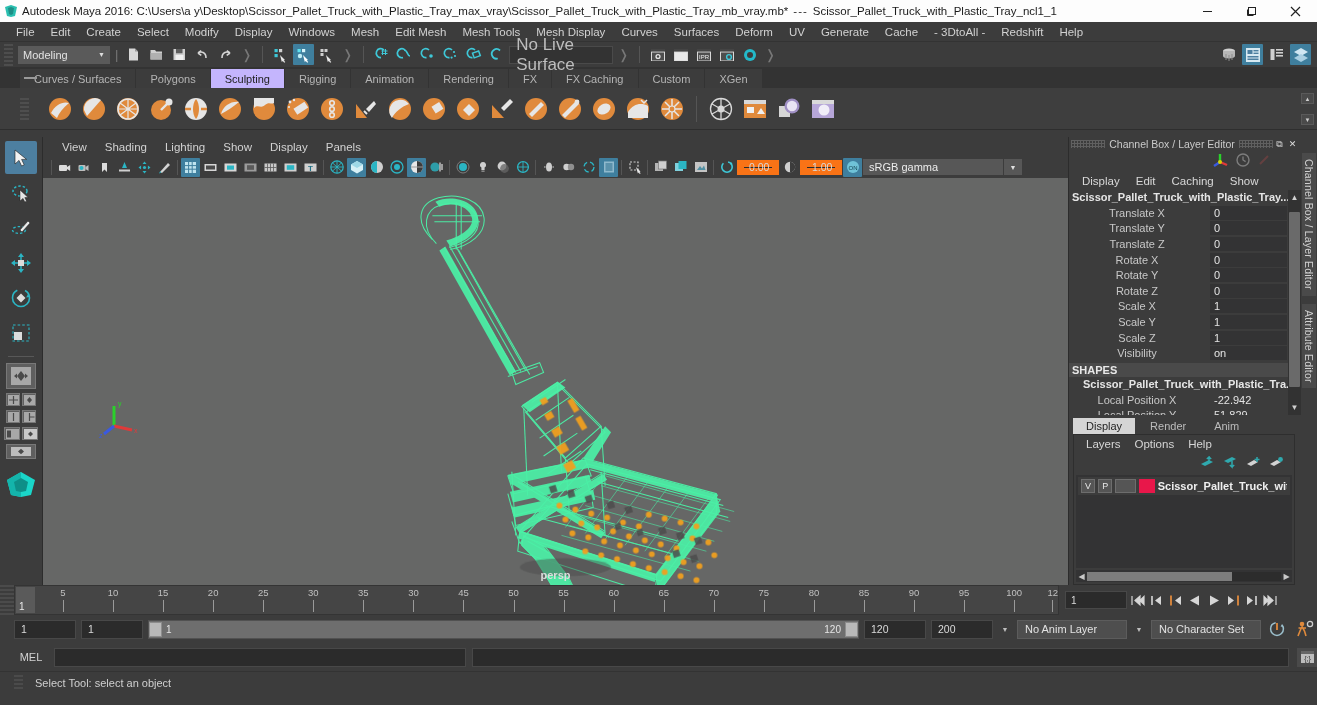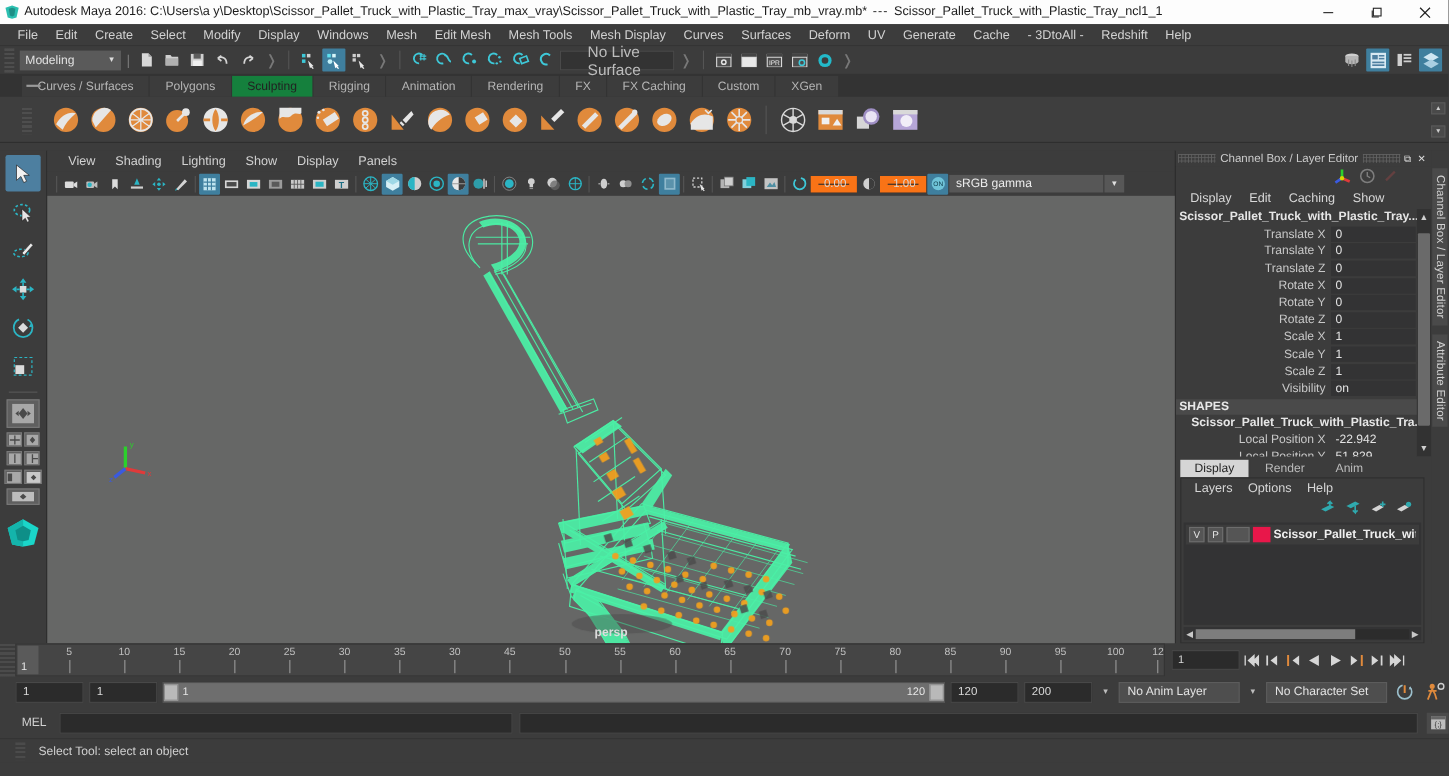--- a/index.html
+++ b/index.html
@@ -38,29 +38,29 @@
   .mode-select{ width:92px; height:18px; background:#5a5a5a; border:none; color:#e2e2e2;
                 font-size:11px; padding-left:5px; display:flex; align-items:center;
                 justify-content:space-between; position:relative;}
   .mode-select .cv{ font-size:7px; color:#ddd; padding-right:5px }
   .vsep{ width:1px; height:17px; background:#555; margin:0 5px; }
   .paren{ color:#787878; font-size:13px; padding:0 3px; }
   .tbtn{ width:21px; height:21px; display:flex; align-items:center; justify-content:center;
          border-radius:1px; }
   .tbtn.on{ background:#3f7f9e }
   .liveSurface{ width:104px; height:18px; background:#333; border:1px solid #4a4a4a;
-                color:#bdbdbd; font-size:14px; display:flex; align-items:center; padding-left:24px; }
+                color:#bdbdbd; font-size:17px; display:flex; align-items:center; padding-left:6px; }
   .sl-right{ position:absolute; right:6px; display:flex; gap:3px; align-items:center; }
 
   
   .shelfbar{ height:21px; background:#333; display:flex; align-items:flex-end; padding-left:20px; }
   .shelf-dash{ position:absolute; left:24px; width:13px; height:2px; background:#9a9a9a; margin-bottom:9px; }
   .shelftab{ height:19px; padding:0 14px; display:flex; align-items:center;
              background:#3c3c3c; color:#b5b5b5; font-size:11px; margin-right:1px; }
-  .shelftab.active{ background:#15803d; color:#222; }
+  .shelftab.active{ background:#c4b5fd; color:#222; }
 
   
   .shelfrow{ height:42px; background:#3e3e3e; display:flex; align-items:center;
              padding-left:45px; gap:4px; position:relative; border-bottom:1px solid #2e2e2e;}
   .shelf-left-grip{ position:absolute; left:20px; top:10px; }
   .sicon{ width:30px; height:30px; border-radius:2px; display:flex; align-items:center; justify-content:center;}
   .shelf-scroll{ position:absolute; right:3px; top:5px; width:13px; height:32px;
                  display:flex; flex-direction:column; justify-content:space-between }
   .ss-b{ width:13px; height:11px; background:#4a4a4a; border:1px solid #5a5a5a;
          display:flex; align-items:center; justify-content:center; font-size:6px; color:#cfcfcf }
@@ -111,21 +111,21 @@
   .panel-title{ flex:1; text-align:center; font-size:10.5px; color:#cacaca }
   .ph-btn{ width:13px; height:12px; display:flex; align-items:center; justify-content:center;
            font-size:9px; color:#ddd }
   .cb-iconrow{ height:20px; display:flex; align-items:center; justify-content:flex-end; padding-right:30px; gap:6px; }
   .cb-menubar{ height:19px; display:flex; align-items:center; padding-left:6px; gap:2px; }
   .cb-menu{ padding:1px 7px; font-size:11.5px; color:#d8d8d8 }
   .cb-body{ position:relative; height:225px; background:#3c3c3c; overflow:hidden; }
   .cb-objname{ font-size:11px; font-weight:bold; color:#e6e6e6; padding:1px 0 2px 3px;
                white-space:nowrap; overflow:hidden; }
   .cb-row{ display:flex; height:15.6px; align-items:center; }
-  .cb-lbl{ width:141px; text-align:right; padding-right:5px; font-size:11px; color:#c8c8c8; }
+  .cb-lbl{ width:141px; text-align:center; padding-right:5px; font-size:11px; color:#c8c8c8; }
   .cb-val{ flex:1; background:#333334; height:14px; font-size:11px; color:#e3e3e3;
            padding-left:4px; display:flex; align-items:center; margin-right:14px; }
   .cb-section{ font-size:11px; font-weight:bold; color:#e8e8e8; background:#4a4a4a;
                padding:1px 0 1px 3px; margin-top:2px; }
   .cb-scroll{ position:absolute; right:0; top:0; width:13px; height:100%; background:#323232; }
   .cb-thumb{ position:absolute; right:1px; top:22px; width:11px; height:175px; background:#6a6a6a; border-radius:1px }
   .cb-arrow{ position:absolute; right:1px; width:11px; height:11px; color:#cfcfcf; font-size:8px;
              display:flex; align-items:center; justify-content:center }
 
   .layer-tabs{ height:19px; display:flex; align-items:flex-end; padding-left:4px; background:#3c3c3c; }

